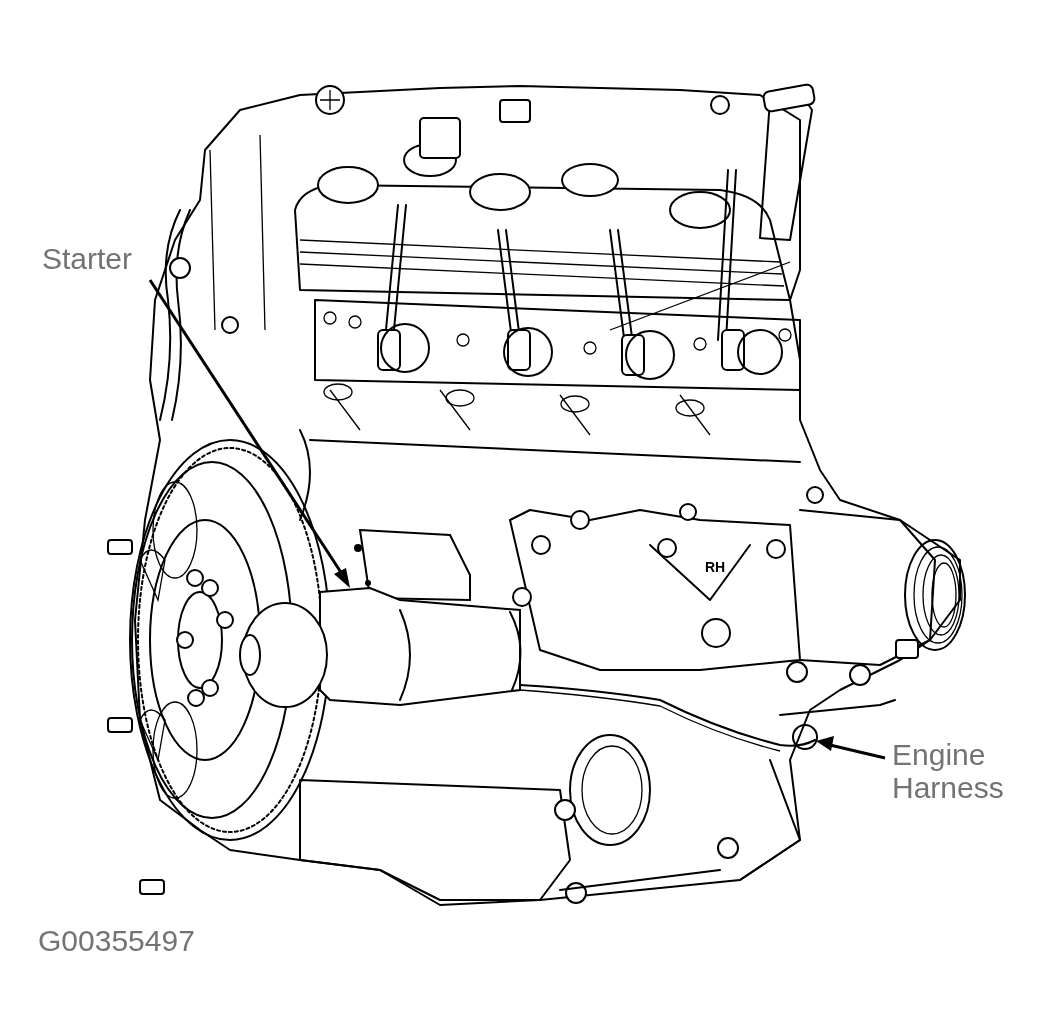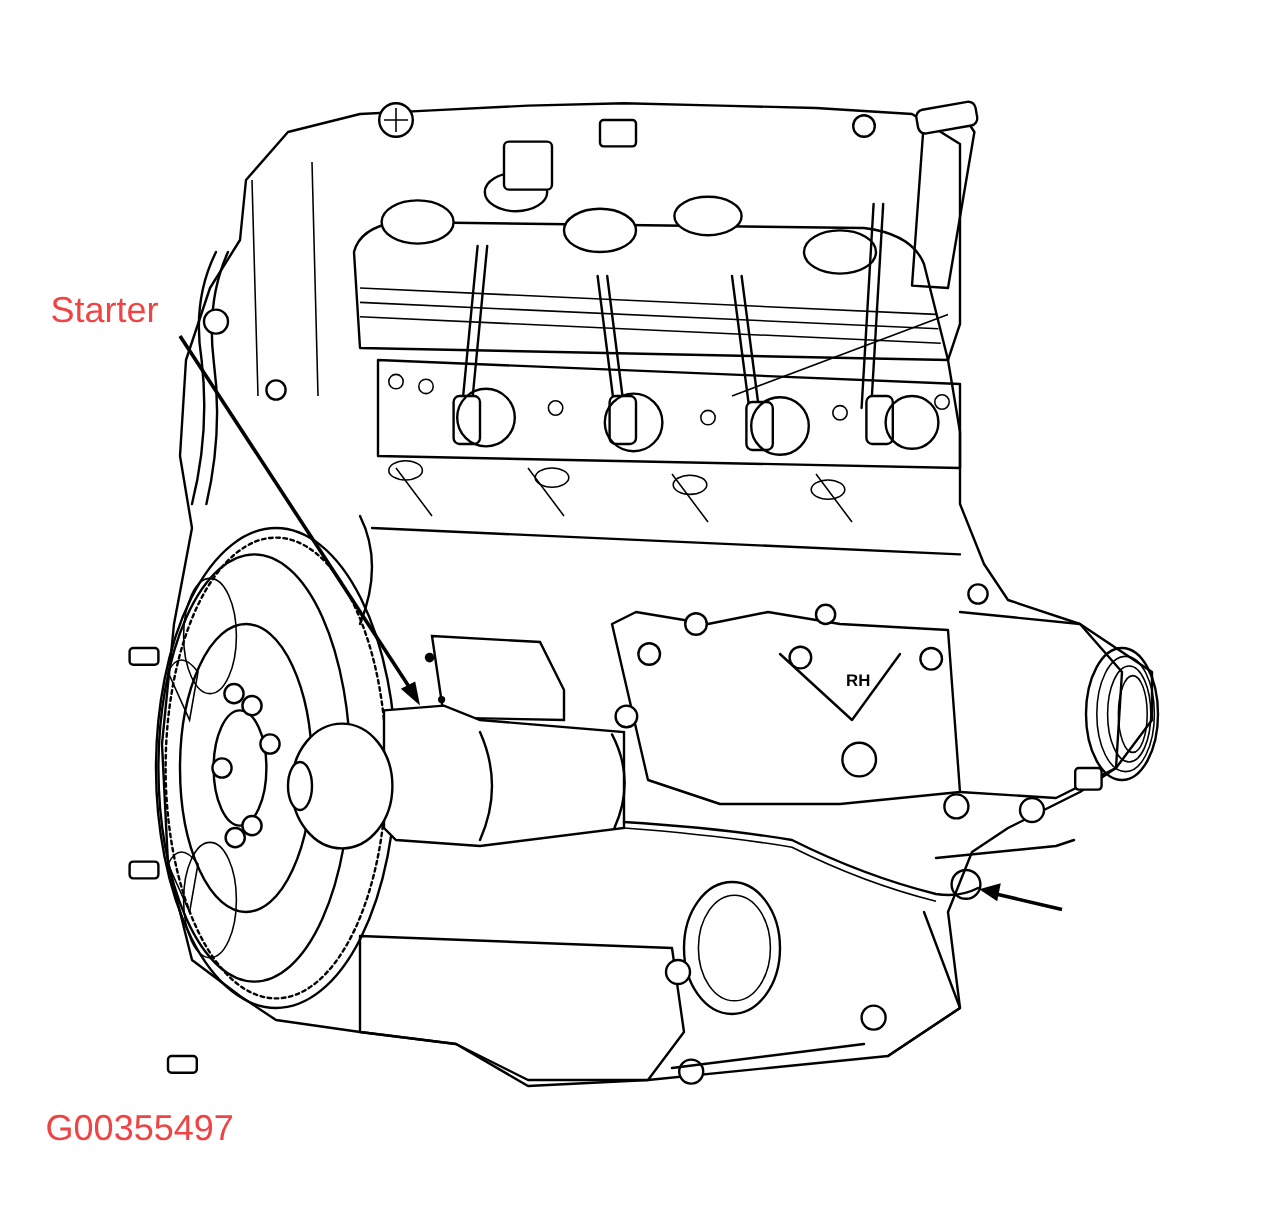--- a/index.html
+++ b/index.html
@@ -1,18 +1,18 @@
 <!DOCTYPE html>
 <html><head>
 <meta charset="utf-8">
 <style>
   html, body { margin:0; padding:0; background:#ffffff; }
   body { width:1052px; height:1020px; position:relative; overflow:hidden; font-family:"Liberation Sans", sans-serif; }
   .stage { position:absolute; left:0; top:0; width:1052px; height:1020px; }
-  .label { position:absolute; color:#ef4444; font-family:"Liberation Sans", sans-serif; line-height:1; white-space:nowrap; }
+  .label { position:absolute; color:#737373; font-family:"Liberation Sans", sans-serif; line-height:1; white-space:nowrap; }
   .lbl-starter { left:42px; top:244px; font-size:30px; }
   .lbl-harness { left:892px; top:738px; font-size:30px; line-height:33px; }
   .lbl-fig { left:38px; top:926px; font-size:30px; }
   svg { position:absolute; left:0; top:0; }
   .s { fill:none; stroke:#000; stroke-width:2; stroke-linejoin:round; stroke-linecap:round; }
   .t { fill:none; stroke:#000; stroke-width:1.3; }
   .w { fill:#fff; stroke:#000; stroke-width:2; }
   .k { fill:#000; }
 </style>
 </head>
@@ -170,14 +170,18 @@
     <line x1="150" y1="280" x2="344" y2="577" stroke="#000" stroke-width="3"></line>
     <polygon class="k" points="350,588 334,574 346,568"></polygon>
   </g>
   <g>
     <line x1="885" y1="758" x2="830" y2="745" stroke="#000" stroke-width="3"></line>
     <polygon class="k" points="816,741 834,736 831,751"></polygon>
   </g>
 </svg>
 
 <div class="label lbl-starter">Starter</div>
+<div class="label lbl-harness">
+  <div>Engine</div>
+  <div>Harness</div>
+</div>
 <div class="label lbl-fig">G00355497</div>
 </div>
 
 </body></html>

